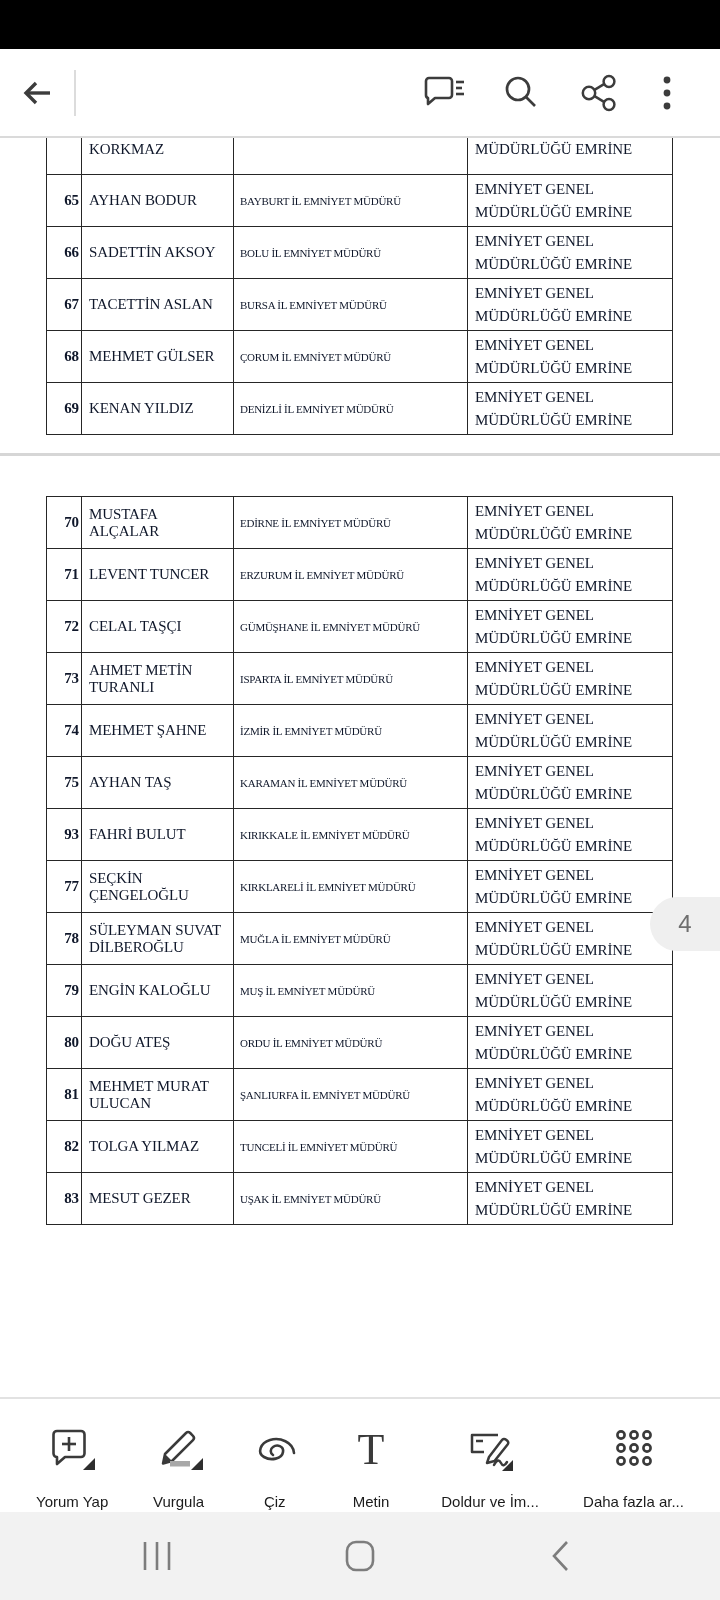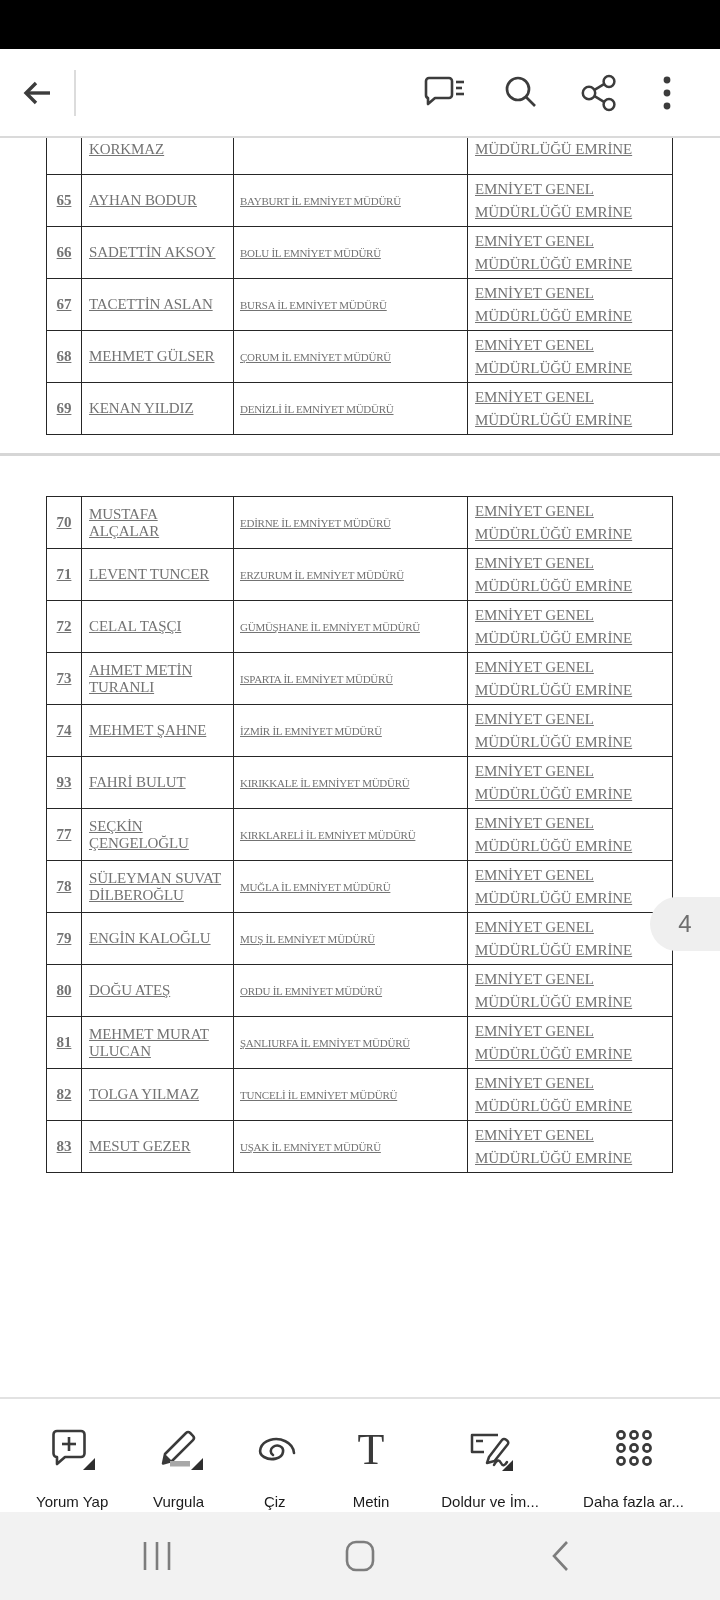--- a/index.html
+++ b/index.html
@@ -13,24 +13,24 @@
   .back-btn{width:74px;height:89px;display:flex;align-items:center;justify-content:center;}
   .tb-divider{width:2px;height:46px;background:#dcdcdc;}
   .tb-spacer{flex:1;}
   .tb-right{display:flex;align-items:center;padding-right:24px;}
   .tb-icon{width:78px;height:89px;display:flex;align-items:center;justify-content:center;}
   .tb-icon.narrow{width:58px;}
   .tb-icon svg, .back-btn svg{display:block;}
   
   .content{position:absolute;left:0;top:138px;width:720px;height:1259px;background:#ffffff;overflow:hidden;}
   table.doc{border-collapse:collapse;table-layout:fixed;width:626px;
-            font-family:"Liberation Serif","DejaVu Serif",serif;color:#737373;text-decoration:underline;}
+            font-family:"Liberation Serif","DejaVu Serif",serif;color:#0f172a;}
   table.doc td{border:1.6px solid #262626;vertical-align:middle;overflow:hidden;
                padding:2px 4px 2px 7px;font-size:15px;letter-spacing:-0.1px;}
-  table.doc td:nth-child(1){text-align:center;font-weight:bold;padding:2px 2px;}
+  table.doc td:nth-child(1){text-align:right;font-weight:bold;padding:2px 2px;}
   table.doc td:nth-child(3){font-size:11px;white-space:nowrap;letter-spacing:-0.25px;padding-left:6px;}
   table.doc td:nth-child(4){line-height:1.5;padding-top:3px;padding-bottom:3px;}
   #table-1{position:absolute;left:46px;top:-14px;}
   #table-1 tr{height:49px;}
   #table-1 tr.partial{height:50px;}
   #table-2{position:absolute;left:46px;top:358px;}
   #table-2 tr{height:42px;}
   .page-separator{position:absolute;left:0;top:315px;width:720px;height:3px;background:#d6d6d6;}
   .page-badge{position:absolute;right:0;top:759px;width:70px;height:54px;background:#efefef;
               border-radius:27px 0 0 27px;display:flex;align-items:center;justify-content:center;
@@ -192,20 +192,26 @@
             <td>ISPARTA İL EMNİYET MÜDÜRÜ</td>
             <td>EMNİYET GENEL MÜDÜRLÜĞÜ EMRİNE</td>
           </tr>
           <tr>
             <td>74</td>
             <td>MEHMET ŞAHNE</td>
             <td>İZMİR İL EMNİYET MÜDÜRÜ</td>
             <td>EMNİYET GENEL MÜDÜRLÜĞÜ EMRİNE</td>
           </tr>
           <tr>
+            <td>75</td>
+            <td>AYHAN TAŞ</td>
+            <td>KARAMAN İL EMNİYET MÜDÜRÜ</td>
+            <td>EMNİYET GENEL MÜDÜRLÜĞÜ EMRİNE</td>
+          </tr>
+          <tr>
             <td>93</td>
             <td>FAHRİ BULUT</td>
             <td>KIRIKKALE İL EMNİYET MÜDÜRÜ</td>
             <td>EMNİYET GENEL MÜDÜRLÜĞÜ EMRİNE</td>
           </tr>
           <tr>
             <td>77</td>
             <td>SEÇKİN ÇENGELOĞLU</td>
             <td>KIRKLARELİ İL EMNİYET MÜDÜRÜ</td>
             <td>EMNİYET GENEL MÜDÜRLÜĞÜ EMRİNE</td>

